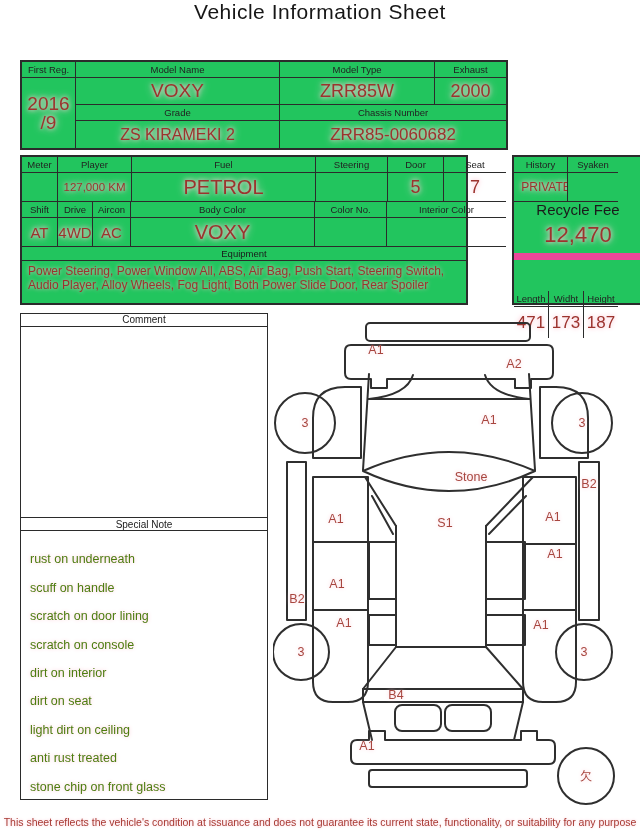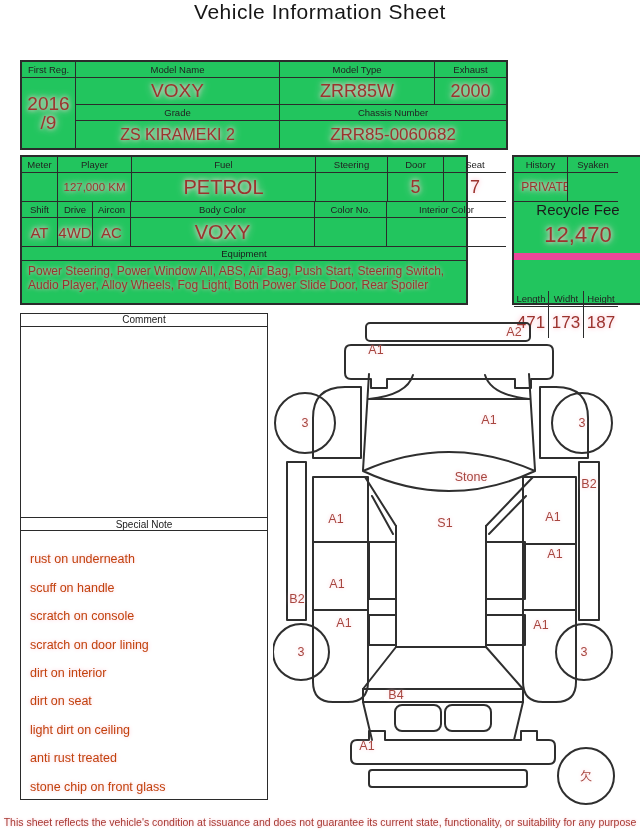--- a/index.html
+++ b/index.html
@@ -47,21 +47,21 @@
   #blockD .s3 { grid-template-columns:35px 35px 34px; grid-template-rows:16px 31px;margin-top:31px; }
 
   #commentBox { position:absolute; left:20px; top:313px; width:248px; height:487px;
     border:1px solid #2b2b2b; display:flex; flex-direction:column; background:#fff; }
   .box-hdr { height:16px; display:flex; align-items:center; justify-content:center;
     font-size:10px; border-bottom:1px solid #2b2b2b; }
   .comment-area { height:239px; }
   .note-hdr { height:17px; display:flex; align-items:center; justify-content:center;
     font-size:10px; border-top:1px solid #2b2b2b; border-bottom:1px solid #2b2b2b; }
   .note-area { flex:1; padding:6px 9px; }
-  .note-line { font-size:12.5px; line-height:12.4px; color:#c2410c; text-shadow:0 0 4px #f8c6d2;margin-top:16px; }
+  .note-line { font-size:12.5px; line-height:12.4px; color:#4d7c0f; text-shadow:0 0 4px #f8c6d2;margin-top:16px; }
 
   #diagram { position:absolute; left:273px; top:312px; width:360px; height:500px; }
   #diagram svg { position:absolute; left:0; top:0; }
   #diagram-labels { position:absolute; left:0; top:0; width:360px; height:500px; }
   .dlabel { position:absolute; transform:translate(-50%,-50%);
     font-size:12.5px; color:#a8463f; text-shadow:0 0 4px #f9cdd8; white-space:nowrap; }
 
   .disclaimer { position:absolute; left:0; top:816px; width:640px; text-align:center;
     font-size:10.5px; color:#a83a33; text-shadow:0 0 3px #f8c6d2; }
 </style>
@@ -143,22 +143,22 @@
     </div>
   </section>
 
   <section id="commentBox">
     <div class="box-hdr">Comment</div>
     <div class="comment-area"></div>
     <div class="note-hdr">Special Note</div>
     <div class="note-area" id="special-note-lines">
         <div class="note-line">rust on underneath</div>
         <div class="note-line">scuff on handle</div>
+        <div class="note-line">scratch on door lining</div>
         <div class="note-line">scratch on console</div>
-        <div class="note-line">scratch on door lining</div>
         <div class="note-line">dirt on interior</div>
         <div class="note-line">dirt on seat</div>
         <div class="note-line">light dirt on ceiling</div>
         <div class="note-line">anti rust treated</div>
         <div class="note-line">stone chip on front glass</div>
       </div>
   </section>
 
   <div id="diagram">
     <svg viewBox="0 0 360 500" width="360" height="500">
@@ -219,21 +219,21 @@
           <path d="M250,298 H303 V370 Q303,390 283,390 H270 Q250,390 250,370 z"></path>
           <circle cx="311" cy="340" r="28"></circle>
         </g>
         <g>
           <circle cx="313" cy="464" r="28"></circle>
         </g>
       </g>
     </svg>
     <div id="diagram-labels">
         <span class="dlabel" style="left: 103px; top: 38px;">A1</span>
-        <span class="dlabel" style="left: 241px; top: 20px;">A2</span>
+        <span class="dlabel" style="left: 241px; top: 52px;">A2</span>
         <span class="dlabel" style="left: 32px; top: 111px;">3</span>
         <span class="dlabel" style="left: 309px; top: 111px;">3</span>
         <span class="dlabel" style="left: 216px; top: 108px;">A1</span>
         <span class="dlabel" style="left: 198px; top: 165px;">Stone</span>
         <span class="dlabel" style="left: 316px; top: 172px;">B2</span>
         <span class="dlabel" style="left: 172px; top: 211px;">S1</span>
         <span class="dlabel" style="left: 63px; top: 207px;">A1</span>
         <span class="dlabel" style="left: 280px; top: 205px;">A1</span>
         <span class="dlabel" style="left: 282px; top: 242px;">A1</span>
         <span class="dlabel" style="left: 64px; top: 272px;">A1</span>

